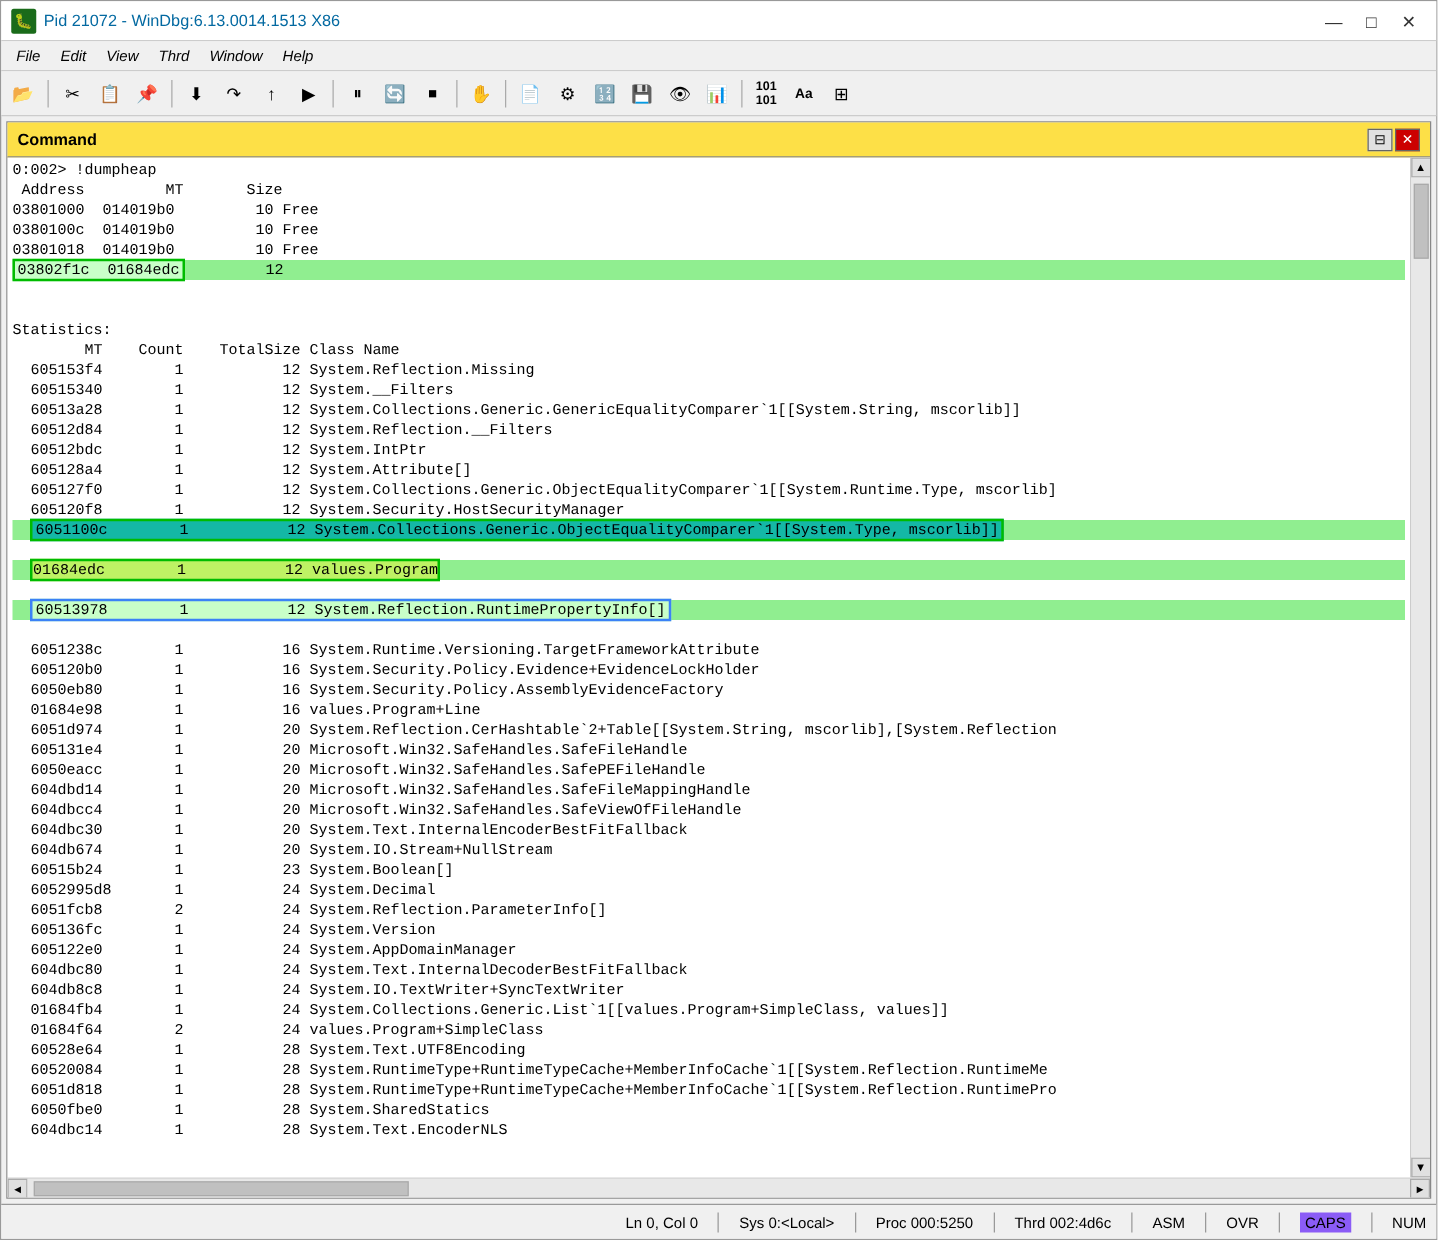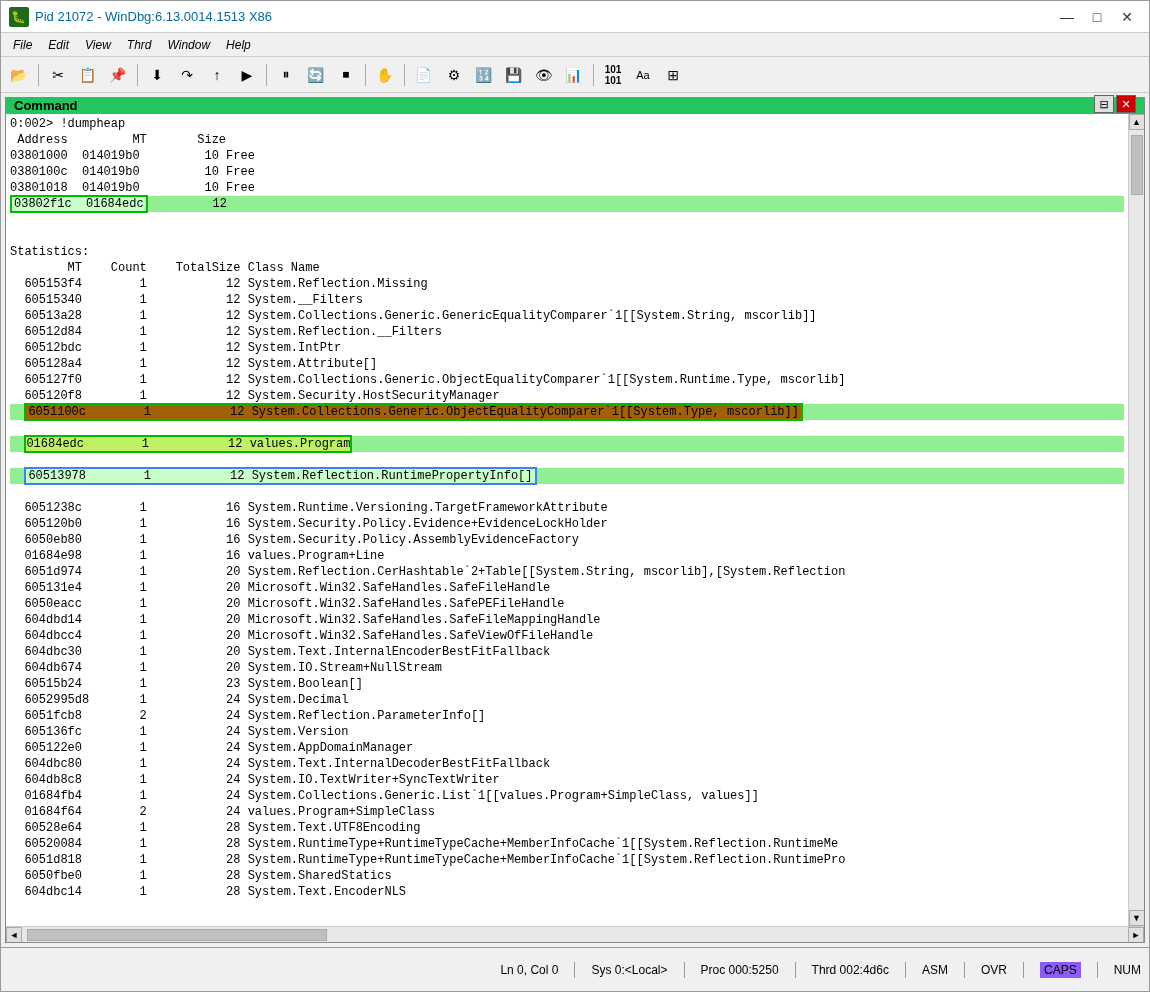--- a/index.html
+++ b/index.html
@@ -122,24 +122,24 @@
     .command-panel {
       flex: 1;
       display: flex;
       flex-direction: column;
       margin: 4px;
       border: 1px solid #888;
       background: white;
     }
 
     .command-panel-header {
-      background: #22c55e;
-      height: 16px;
-      display: flex;
-      align-items: flex-end;
+      background: #fde047;
+      height: 28px;
+      display: flex;
+      align-items: center;
       padding: 0 8px;
       font-size: 13px;
       font-weight: bold;
       border-bottom: 1px solid #888;
       justify-content: space-between;
     }
 
     .command-panel-header-buttons {
       display: flex;
       gap: 2px;
@@ -294,21 +294,21 @@
       left: 5px;
       height: 12px;
       top: 2px;
       width: 300px;
       background: #c0c0c0;
       border: 1px solid #aaa;
     }
 
     
     .status-bar {
-      height: 44px;
+      height: 28px;
       background: #f0f0f0;
       border-top: 1px solid #999;
       display: flex;
       align-items: center;
       padding: 0 8px;
       gap: 16px;
       font-size: 12px;
     }
 
     .status-item {
@@ -374,21 +374,21 @@
     <button class="toolbar-btn" title="Disassembly">⚙</button>
     <button class="toolbar-btn" title="Registers">🔢</button>
     <button class="toolbar-btn" title="Memory">💾</button>
     <button class="toolbar-btn" title="Watch">👁</button>
     <button class="toolbar-btn" title="Locals">📊</button>
     <div class="toolbar-separator"></div>
     <button class="toolbar-btn" title="Hex">
       <span style="font-size:10px;font-weight:bold;">101<br>101</span>
     </button>
     <button class="toolbar-btn" title="Font">
-      <span style="font-size:11px;font-weight:normal;">Aa</span>
+      <span style="font-size:11px;font-weight:bold;">Aa</span>
     </button>
     <button class="toolbar-btn" title="Options">⊞</button>
   </div>
 
   <div class="command-panel">
 
     <div class="command-panel-header">
       <span>Command</span>
       <div class="command-panel-header-buttons">
         <button class="panel-btn">⊟</button>
@@ -409,21 +409,21 @@
 Statistics:
         MT    Count    TotalSize Class Name
   605153f4        1           12 System.Reflection.Missing
   60515340        1           12 System.__Filters
   60513a28        1           12 System.Collections.Generic.GenericEqualityComparer`1[[System.String, mscorlib]]
   60512d84        1           12 System.Reflection.__Filters
   60512bdc        1           12 System.IntPtr
   605128a4        1           12 System.Attribute[]
   605127f0        1           12 System.Collections.Generic.ObjectEqualityComparer`1[[System.Runtime.Type, mscorlib]
   605120f8        1           12 System.Security.HostSecurityManager</span>
-<span style="background:#90ee90;display:block;">  <span style="border:2px solid #00bb00;background:#a16207;padding:0 2px;">6051100c        1           12 System.Collections.Generic.ObjectEqualityComparer`1[[System.Type, mscorlib]]</span></span>
+<span style="background:#90ee90;display:block;">  <span style="border:2px solid #00bb00;background:#14b8a6;padding:0 2px;">6051100c        1           12 System.Collections.Generic.ObjectEqualityComparer`1[[System.Type, mscorlib]]</span></span>
 <span style="background:#90ee90;display:block;">  <span style="border:2px solid #00bb00;background:#bef264;padding:0 0;">01684edc        1           12 values.Program</span></span>
 <span style="background:#90ee90;display:block;">  <span style="border:2px solid #3b82f6;background:#c8ffc8;padding:0 2px;">60513978        1           12 System.Reflection.RuntimePropertyInfo[]</span></span>
 <span>  6051238c        1           16 System.Runtime.Versioning.TargetFrameworkAttribute
   605120b0        1           16 System.Security.Policy.Evidence+EvidenceLockHolder
   6050eb80        1           16 System.Security.Policy.AssemblyEvidenceFactory
   01684e98        1           16 values.Program+Line
   6051d974        1           20 System.Reflection.CerHashtable`2+Table[[System.String, mscorlib],[System.Reflection
   605131e4        1           20 Microsoft.Win32.SafeHandles.SafeFileHandle
   6050eacc        1           20 Microsoft.Win32.SafeHandles.SafePEFileHandle
   604dbd14        1           20 Microsoft.Win32.SafeHandles.SafeFileMappingHandle

